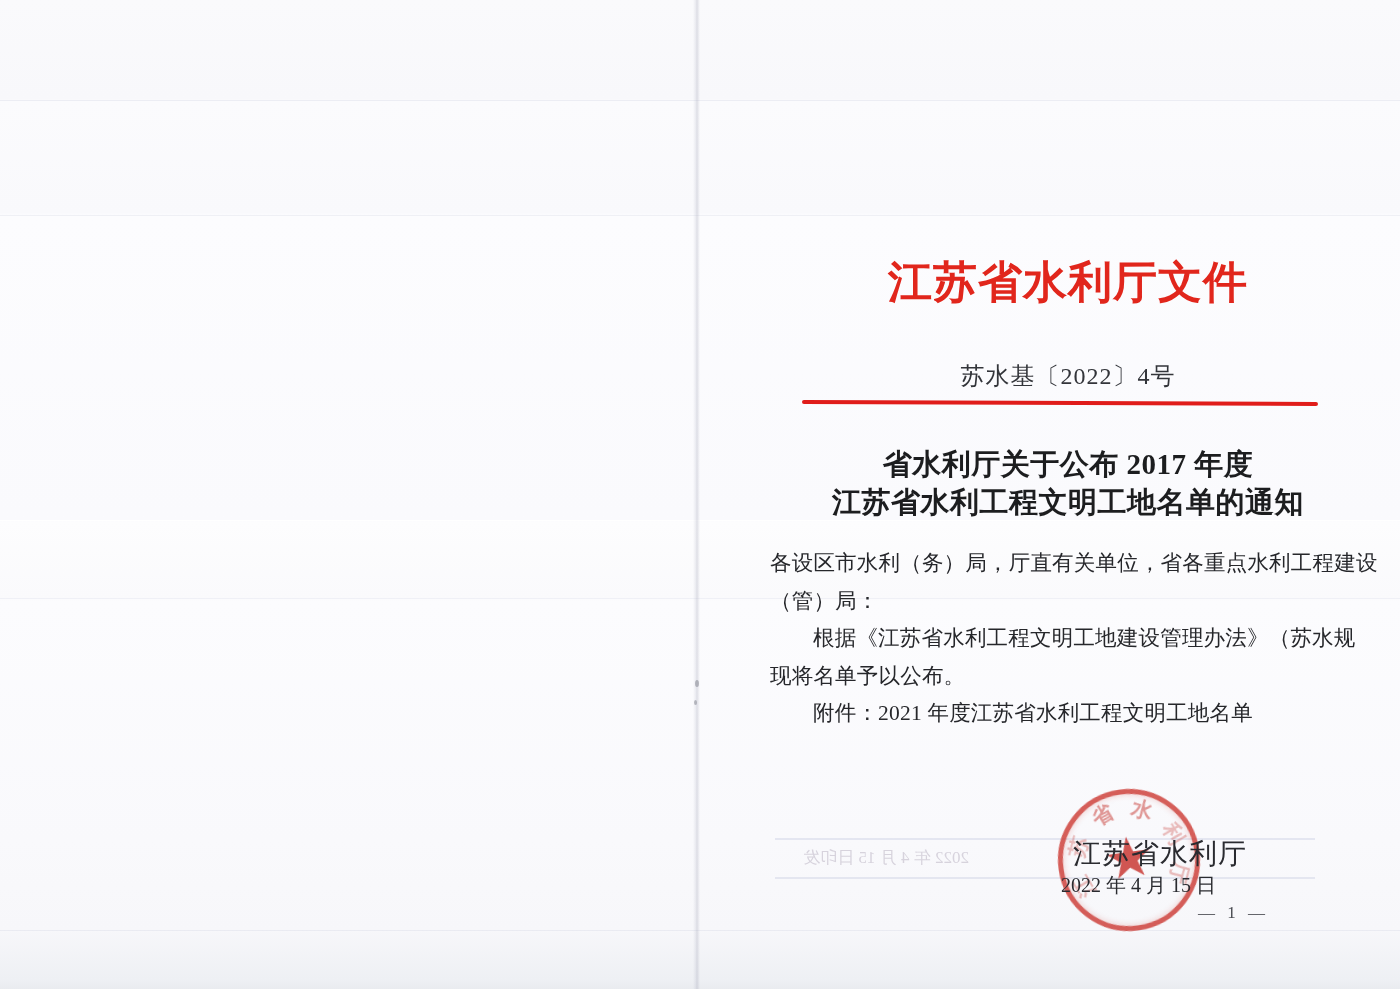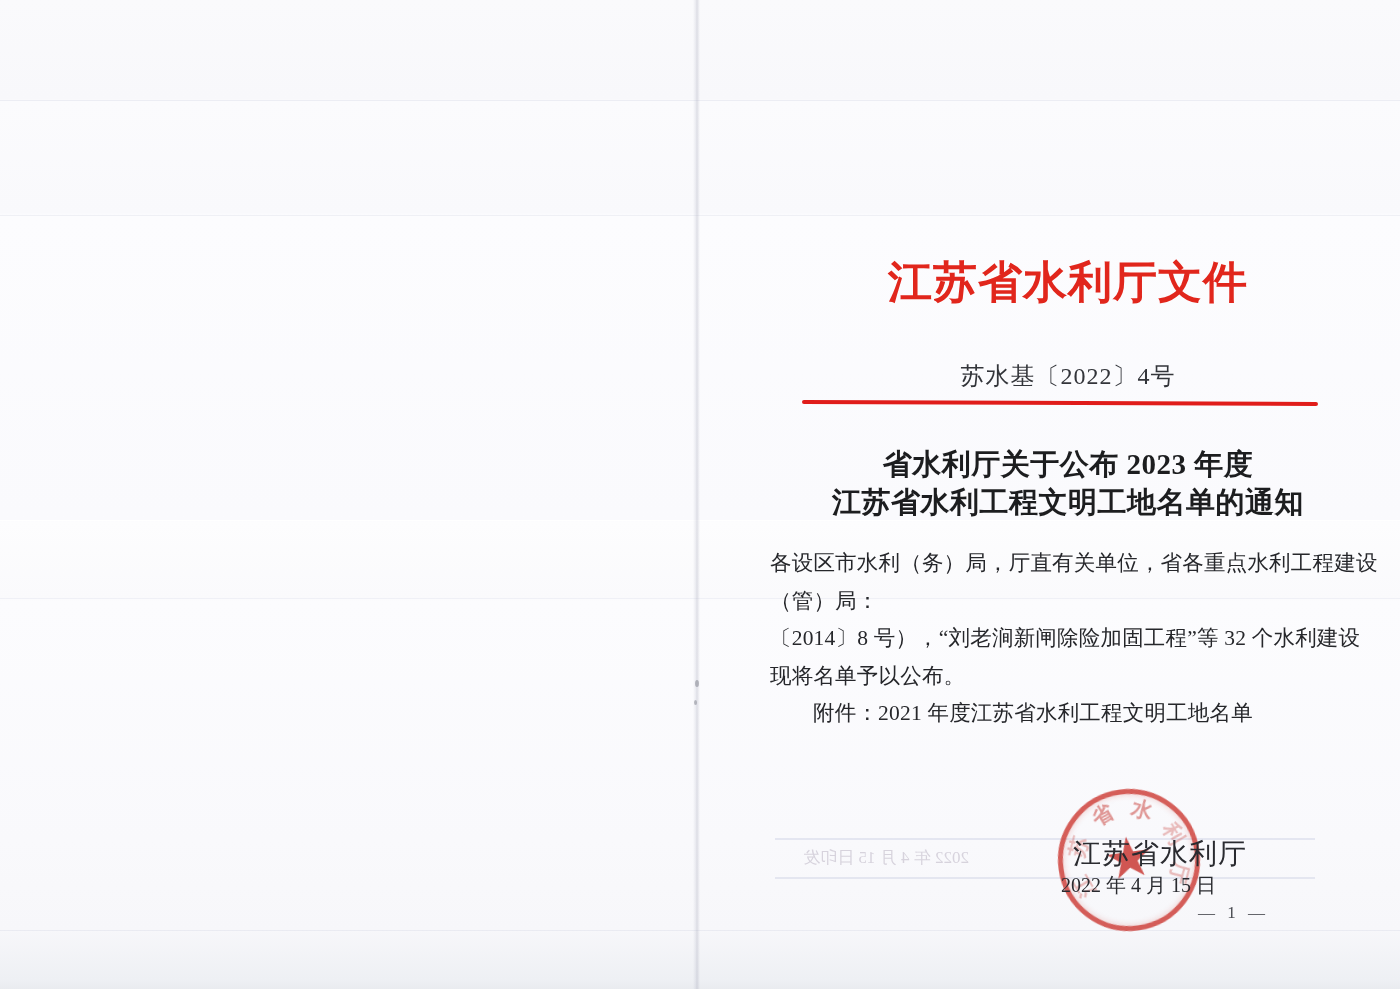--- a/index.html
+++ b/index.html
@@ -235,28 +235,28 @@
   <div class="bleed-line" style="left:775px; top:877px; width:540px;"></div>
   <div class="bleed-text">2022 年 4 月 15 日印发</div>
 
   <div class="letterhead">江苏省水利厅文件</div>
 
   <div class="doc-number">苏水基〔2022〕4号</div>
 
   <div class="red-rule"></div>
 
   <div class="doc-title">
-    <div>省水利厅关于公布 2023 年度</div>
+    <div>省水利厅关于公布 2017 年度</div>
     <div>江苏省水利工程文明工地名单的通知</div>
   </div>
 
   <div class="doc-body">
     <p class="body-line">各设区市水利（务）局，厅直有关单位，省各重点水利工程建设</p>
     <p class="body-line">（管）局：</p>
-    <p class="body-line">〔2014〕8 号），“刘老涧新闸除险加固工程”等 32 个水利建设</p>
+    <p class="body-line indent">根据《江苏省水利工程文明工地建设管理办法》（苏水规</p>
     <p class="body-line">现将名单予以公布。</p>
     <p class="body-line indent">附件：2021 年度江苏省水利工程文明工地名单</p>
   </div>
 
   <div class="seal">
     <div class="seal-ring"></div>
     <div class="seal-star">★</div>
     <div>
         <span class="seal-char" style="transform: rotate(-112.5deg) translateY(-52px); color: rgba(197, 52, 46, 0.32);">江</span>
         <span class="seal-char" style="transform: rotate(-67.5deg) translateY(-52px); color: rgba(197, 52, 46, 0.32);">苏</span>

